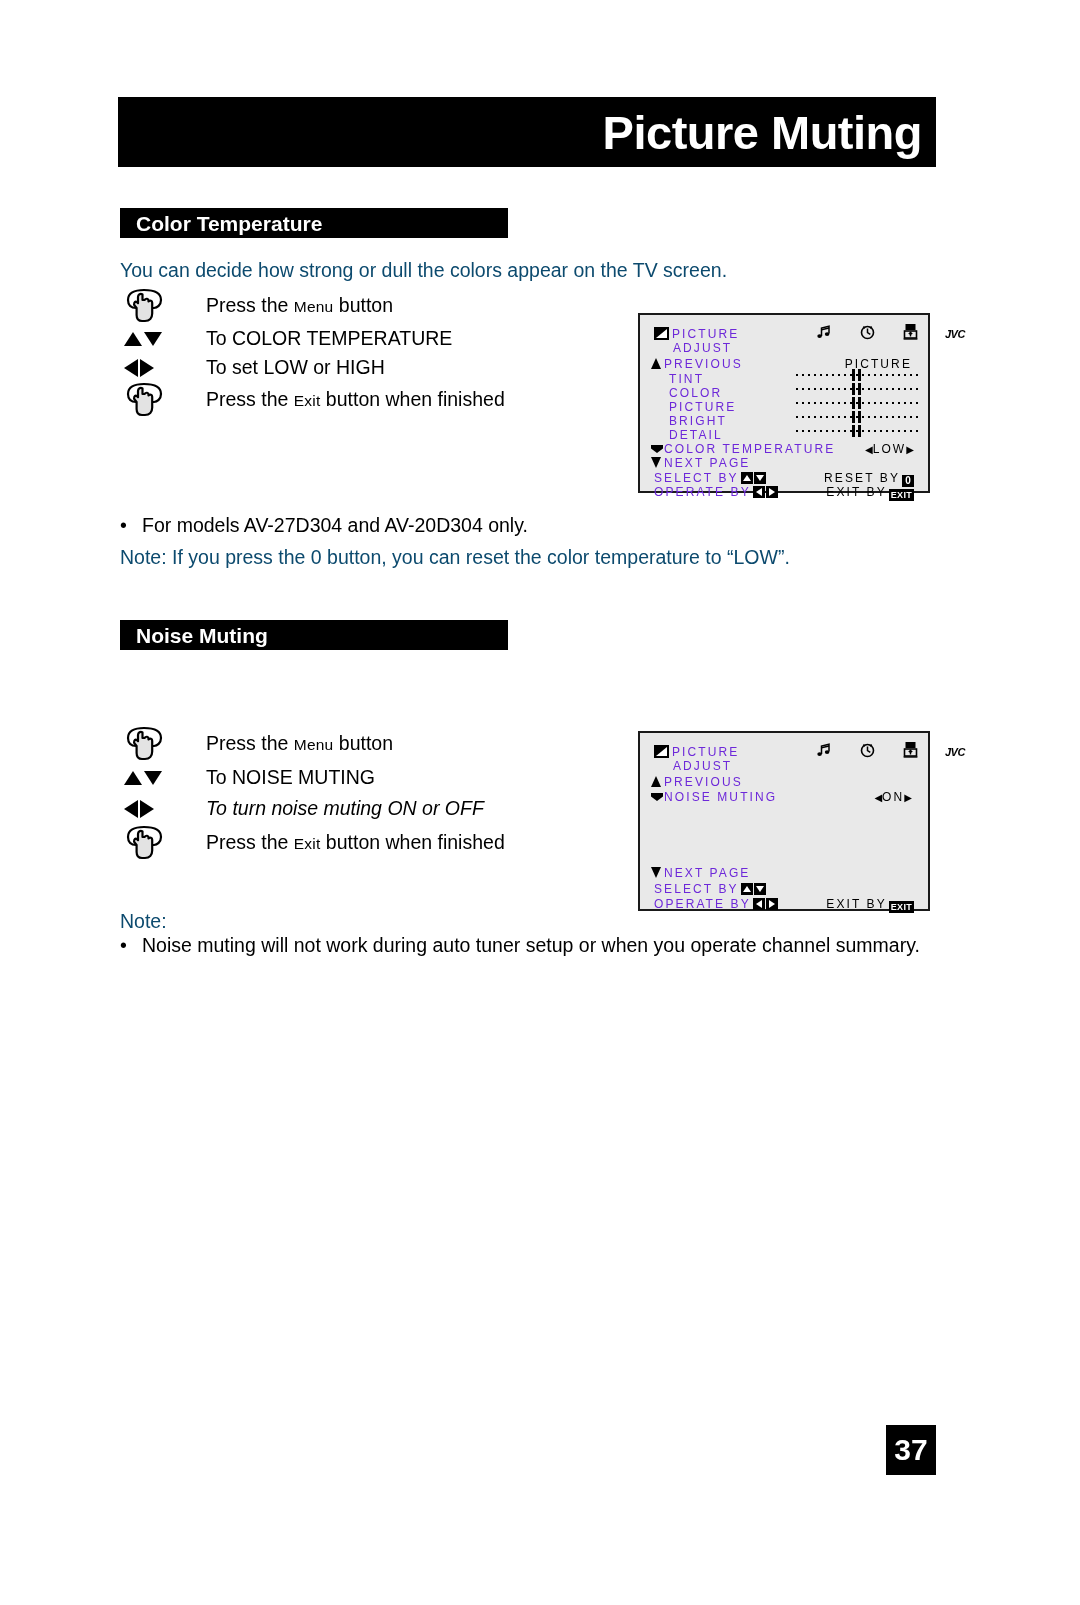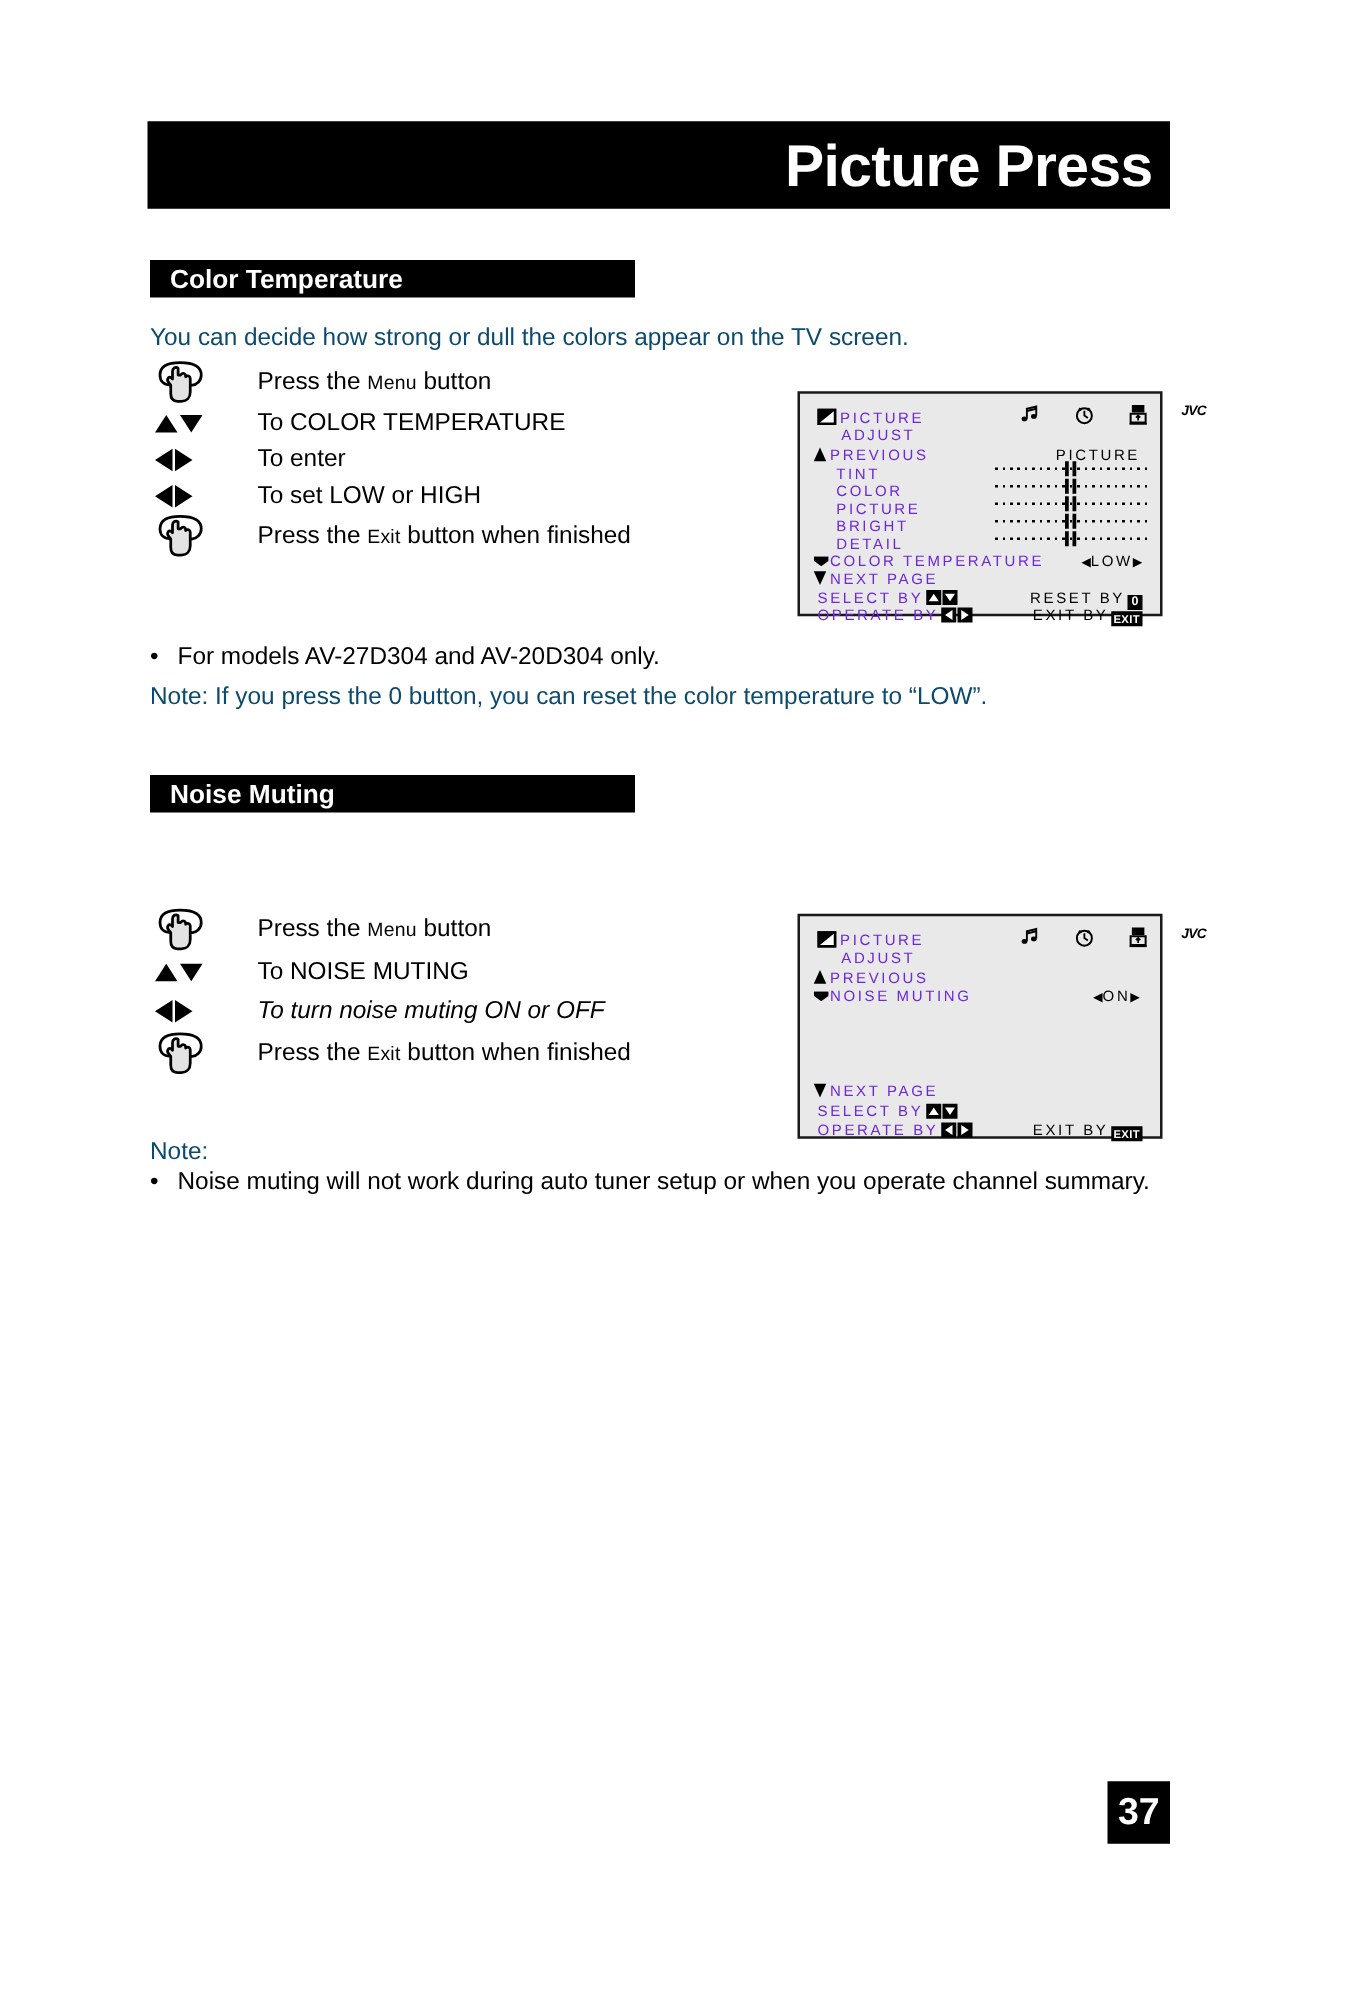--- a/index.html
+++ b/index.html
@@ -305,21 +305,21 @@
     width: 3px; height: 12px;
     background: #000;
   }
   .slider .knob1 { left: 56px; }
   .slider .knob2 { left: 62px; }
 
   
   .osd-icons {
     position: absolute;
     display: flex;
-    align-items: flex-start;
+    align-items: flex-end;
     gap: 27px;
   }
   .osd-icons svg { display: block; }
   .jvc-logo {
     font-size: 11px;
     font-weight: bold;
     font-style: italic;
     letter-spacing: -0.5px;
     font-family: "Liberation Sans", sans-serif;
   }
@@ -342,21 +342,21 @@
     font-size: 30px;
     font-weight: bold;
   }
 </style>
 </head>
 <body>
 
 <div class="page">
 
   <div class="header-bar">
-    <div class="header-title">Picture Press</div>
+    <div class="header-title">Picture Muting</div>
   </div>
 
   <div class="section-bar" style="top:208px;">
     <span class="label">Color Temperature</span>
   </div>
 
   <div class="para" style="left:120px; top:257px; width:800px;">You can decide how strong or dull the colors appear on the TV screen.</div>
 
   <div class="steps" style="left:120px; top:288px; width:500px;">
 
@@ -378,29 +378,20 @@
     <div class="step-row" style="height:29px;">
       <div class="step-icon">
         <span class="arrows">
           <span class="tri tri-up"></span>
           <span class="tri tri-down"></span>
         </span>
       </div>
       <div class="step-text">To COLOR TEMPERATURE</div>
     </div>
 
-    <div class="step-row" style="height:29px;">
-      <div class="step-icon">
-        <span class="arrows">
-          <span class="tri tri-left"></span>
-          <span class="tri tri-right"></span>
-        </span>
-      </div>
-      <div class="step-text">To enter</div>
-    </div>
 
     <div class="step-row" style="height:29px;">
       <div class="step-icon">
         <span class="arrows">
           <span class="tri tri-left"></span>
           <span class="tri tri-right"></span>
         </span>
       </div>
       <div class="step-text">To set LOW or HIGH</div>
     </div>

